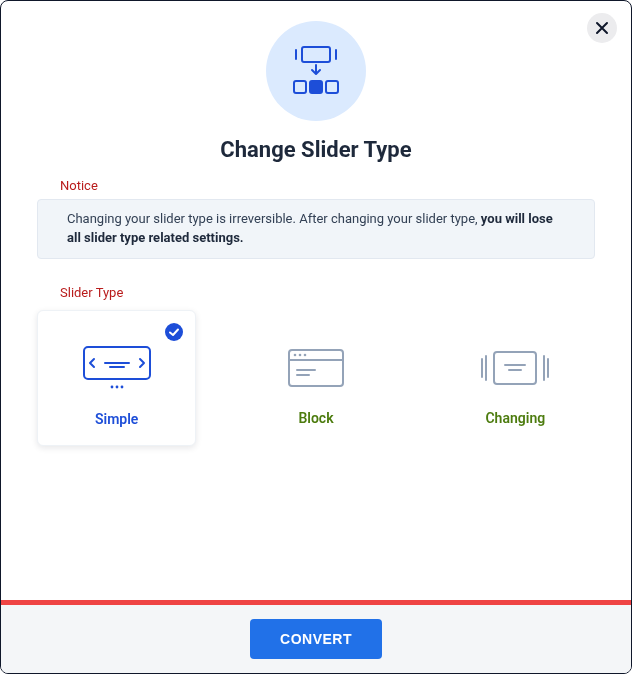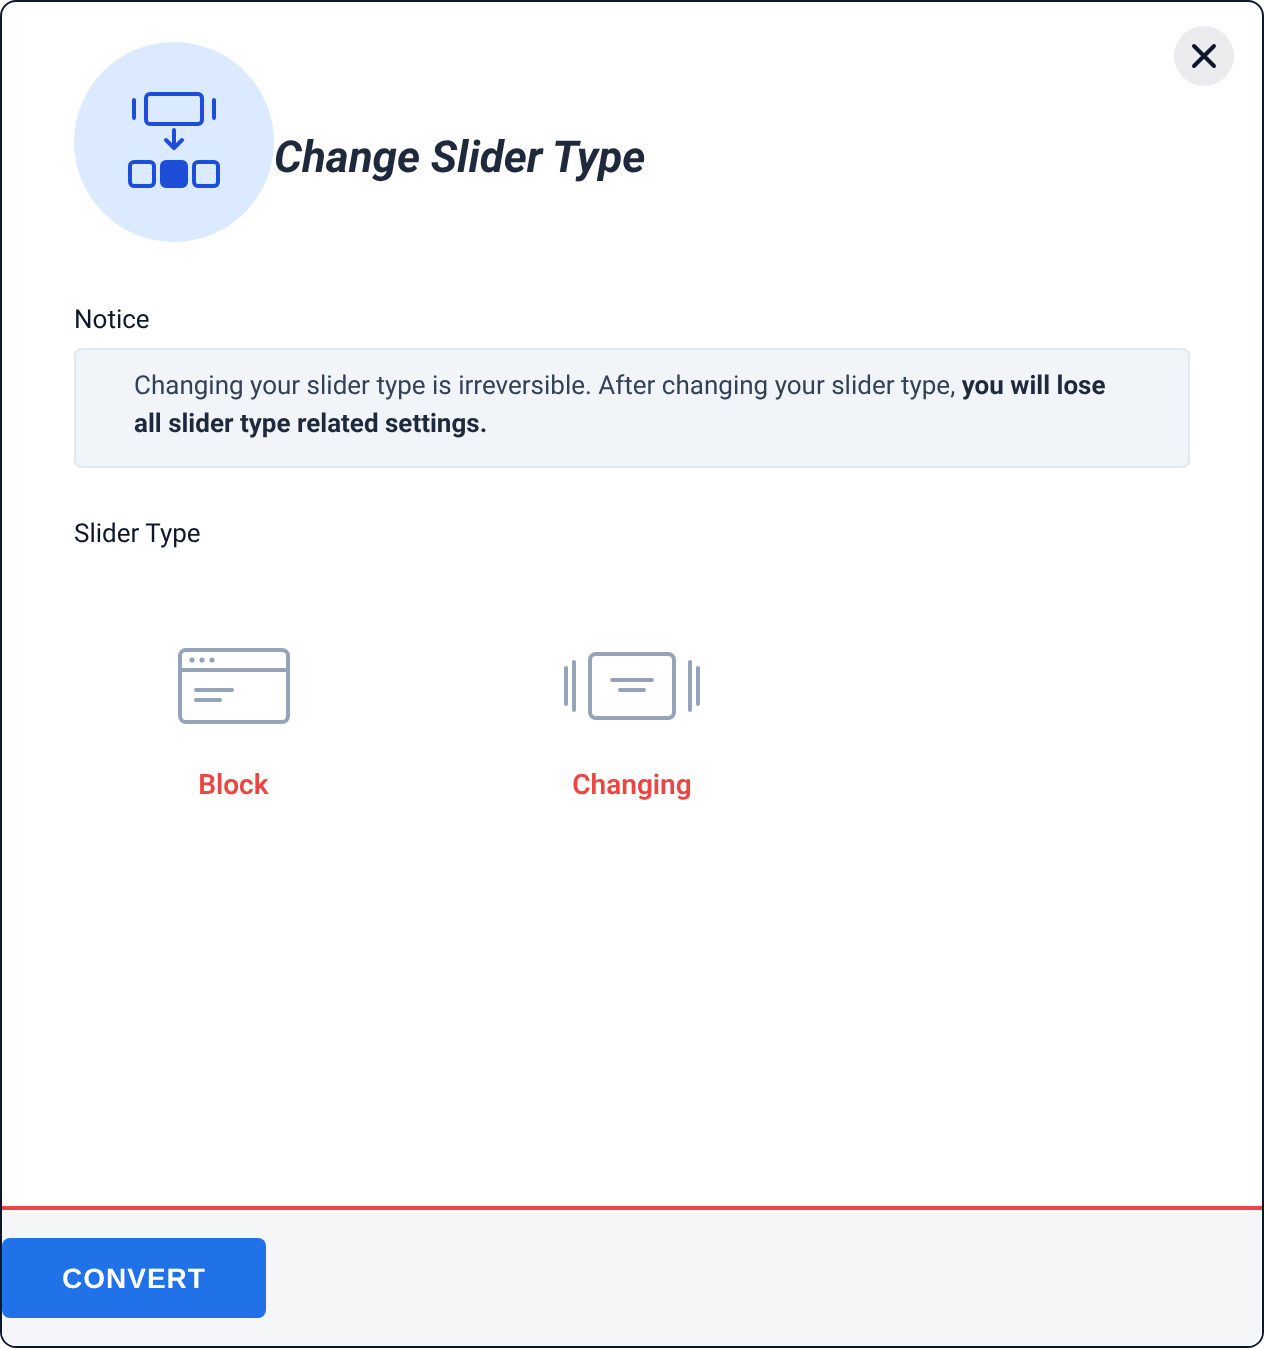--- a/index.html
+++ b/index.html
@@ -33,46 +33,46 @@
     cursor: pointer;
     color: #0f172a;
   }
   .content {
     flex: 1 1 auto;
     padding: 20px 36px 10px 36px;
     overflow: hidden;
   }
   .hero {
     display: flex;
-    flex-direction: row;
+    flex-direction: column;
     align-items: center;
     margin-top: 0px;
     margin-bottom: 16px;
-    font-style: italic;
   }
   .hero-icon-bg {
     width: 100px;
     height: 100px;
     border-radius: 50%;
     background: #dbeafe;
     display: flex;
     align-items: center;
     justify-content: center;
     margin-bottom: 16px;
   }
   .title {
     font-size: 22px;
     font-weight: 700;
     color: #1e293b;
   }
   .section-label {
     font-size: 13px;
-    color: #0f172a;
+    color: #b91c1c;
     margin-bottom: 6px;
     margin-top: 6px;
+    margin-left: 23px;
   }
   .notice-box {
     background: #f1f5f9;
     border: 1px solid #e2e8f0;
     border-radius: 4px;
     padding: 10px 29px;
     font-size: 13px;
     color: #334155;
     line-height: 1.45;
     margin-bottom: 26px;
@@ -106,30 +106,30 @@
     right: 12px;
     width: 18px;
     height: 18px;
     display: none;
   }
   .option.selected .check { display: block; }
   .option-icon { height: 48px; display: flex; align-items: center; justify-content: center; margin-bottom: 18px; }
   .option-label {
     font-size: 14px;
     font-weight: 600;
-    color: #ef4444;
+    color: #4d7c0f;
   }
   .option.selected .option-label { color: #1d4ed8; }
   .footer {
     flex: 0 0 auto;
     background: #f4f6f8;
-    border-top: 2px solid #ef4444;
+    border-top: 5px solid #ef4444;
     padding: 14px 0 14px 0;
     display: flex;
-    justify-content: flex-start;
+    justify-content: center;
   }
   .convert-btn {
     background: #2171e8;
     color: #fff;
     font-size: 14px;
     font-weight: 700;
     letter-spacing: 0.5px;
     border: none;
     border-radius: 4px;
     padding: 12px 30px;
@@ -169,20 +169,42 @@
 
     <div class="section-label">Notice</div>
     <div class="notice-box">
       <span>Changing your slider type is irreversible. After changing your slider type, </span><b>you will lose all slider type related settings.</b>
     </div>
 
     <div class="section-label">Slider Type</div>
 
     <div class="options">
 
+      <div class="option selected">
+        <div class="check">
+          <svg width="18" height="18" viewBox="0 0 18 18">
+            <circle cx="9" cy="9" r="9" fill="#1d4ed8"></circle>
+            <path d="M5 9.5 L8 12 L13 6.5" stroke="#fff" stroke-width="2" fill="none" stroke-linecap="round" stroke-linejoin="round"></path>
+          </svg>
+        </div>
+        <div class="option-icon">
+          <svg width="70" height="48" viewBox="0 0 70 48">
+            <g fill="none" stroke="#1d4ed8" stroke-width="2" stroke-linecap="round" stroke-linejoin="round">
+              <rect x="2" y="2" width="66" height="32" rx="4"></rect>
+              <path d="M12 14 l-4 4 l4 4"></path>
+              <path d="M58 14 l4 4 l-4 4"></path>
+              <path d="M23 18 h24 M28 22 h14"></path>
+              <circle cx="30" cy="42" r="1.4" fill="#1d4ed8" stroke="none"></circle>
+              <circle cx="35" cy="42" r="1.4" fill="#1d4ed8" stroke="none"></circle>
+              <circle cx="40" cy="42" r="1.4" fill="#1d4ed8" stroke="none"></circle>
+            </g>
+          </svg>
+        </div>
+        <div class="option-label">Simple</div>
+      </div>
 
       <div class="option">
 
         <div class="option-icon">
           <svg width="58" height="40" viewBox="0 0 58 40">
             <g fill="none" stroke="#94a3b8" stroke-width="2" stroke-linecap="round" stroke-linejoin="round">
               <rect x="2" y="2" width="54" height="36" rx="3"></rect>
               <path d="M2 12 h54"></path>
               <circle cx="8" cy="7" r="1.3" fill="#94a3b8" stroke="none"></circle>
               <circle cx="13" cy="7" r="1.3" fill="#94a3b8" stroke="none"></circle>

